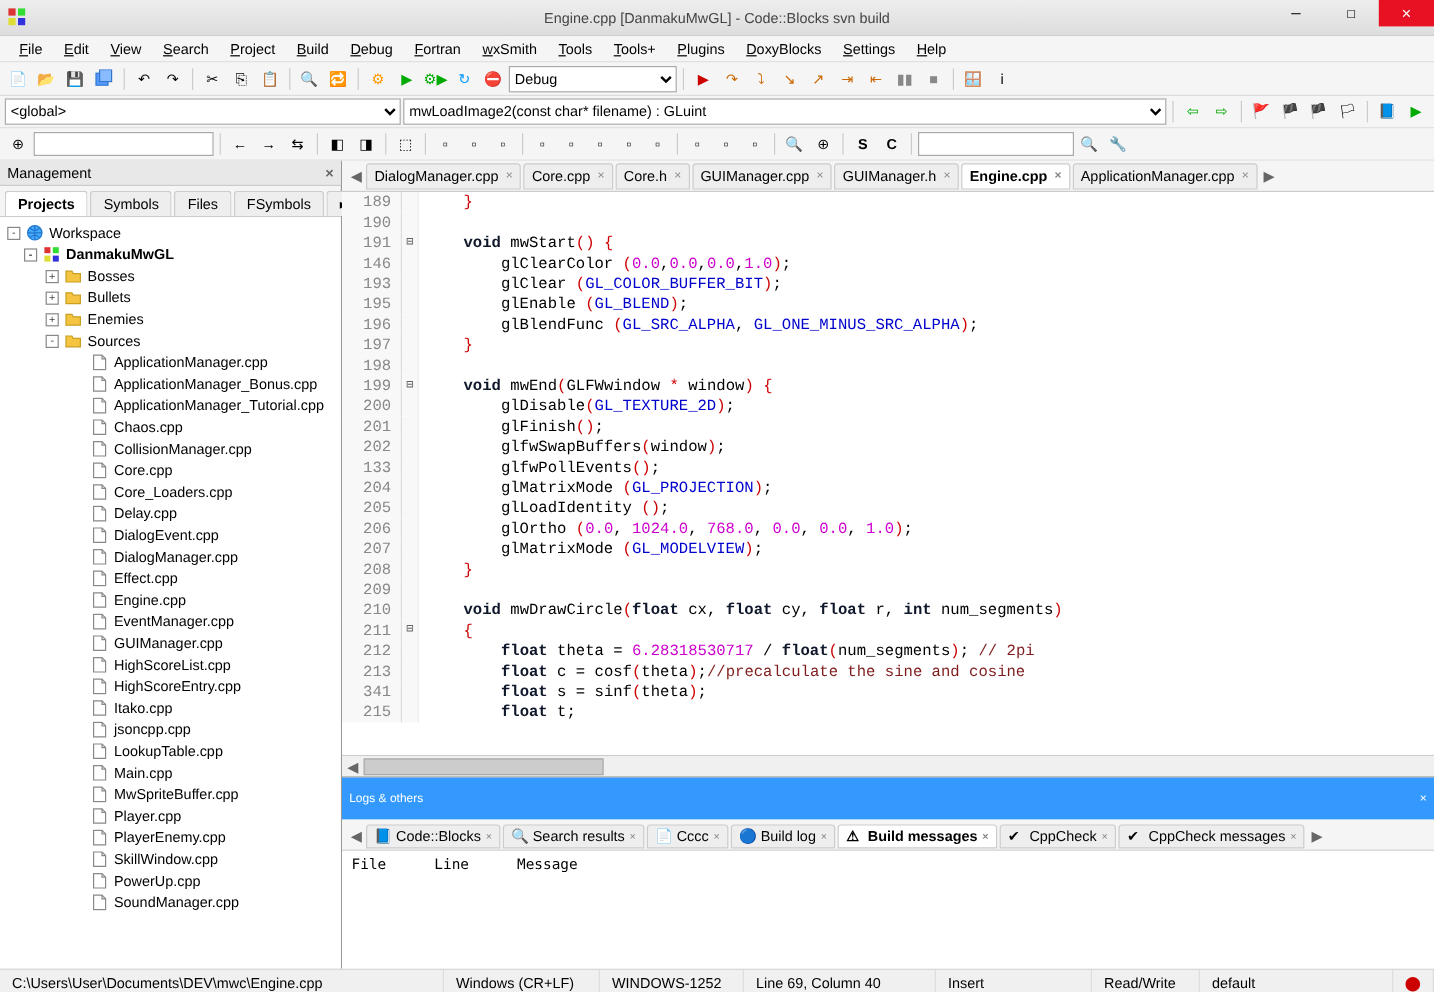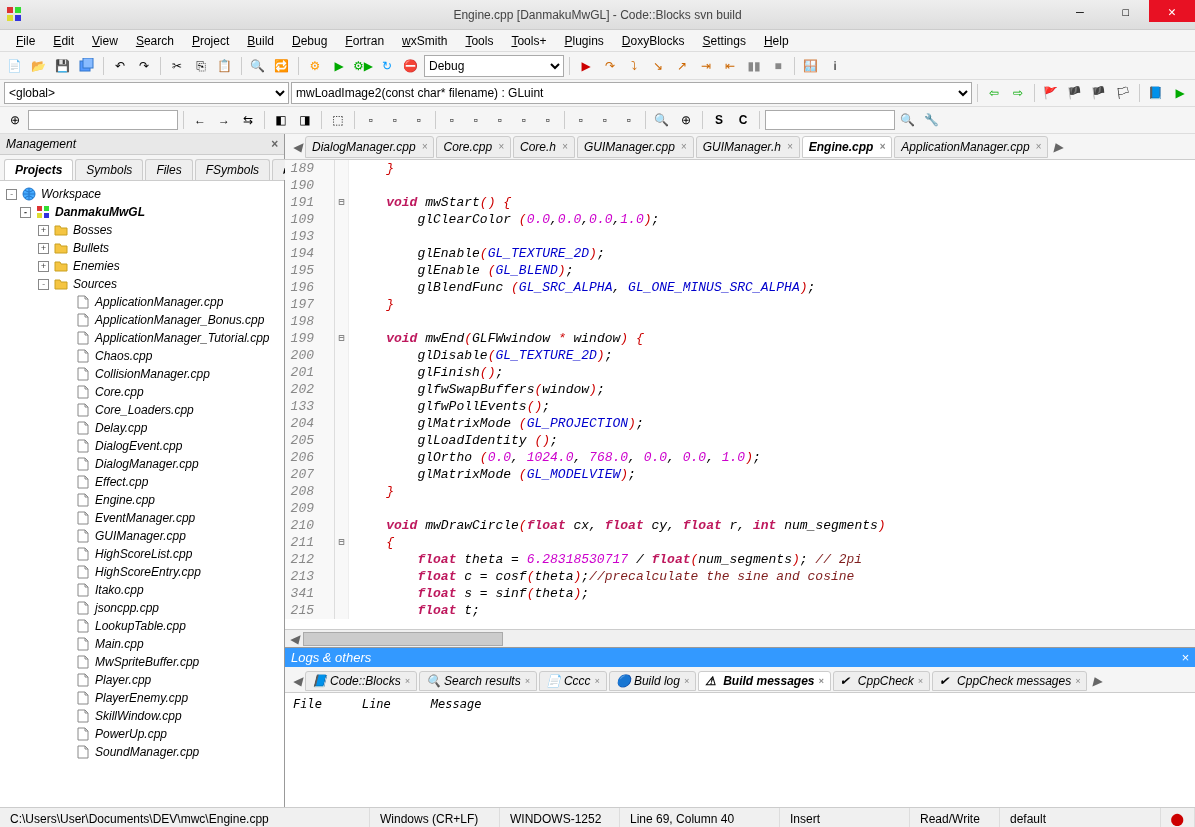--- a/index.html
+++ b/index.html
@@ -11,21 +11,21 @@
 .win-btn { width: 46px; height: 22px; display: flex; align-items: center; justify-content: center; font-family: monospace; font-size: 13px; }
 .win-btn.close { background: #e81123; color: white; }
 .menubar { height: 22px; background: #f5f5f5; display: flex; align-items: center; padding: 0 8px; gap: 2px; border-bottom: 1px solid #ddd; }
 .menubar .menu { padding: 2px 8px; cursor: default; }
 .menubar .menu u { text-decoration: underline; }
 .toolbar-row { display: flex; align-items: center; background: #f5f5f5; padding: 2px 4px; border-bottom: 1px solid #ddd; gap: 2px; min-height: 26px; }
 .tb-btn { width: 22px; height: 22px; display: flex; align-items: center; justify-content: center; border: 1px solid transparent; cursor: default; }
 .tb-sep { width: 1px; height: 18px; background: #ccc; margin: 0 3px; }
 .tb-select { height: 22px; border: 1px solid #aaa; background: white; font-size: 12px; }
 .tb-input { height: 20px; border: 1px solid #aaa; padding: 0 4px; background: white; }
-.main-area { display: flex; height: calc(100% - 30px - 22px - 28px - 26px - 26px - 22px); font-style: italic; }
+.main-area { display: flex; height: calc(100% - 30px - 22px - 28px - 26px - 26px - 22px); }
 .sidebar { width: 285px; border-right: 1px solid #999; display: flex; flex-direction: column; background: #f5f5f5; }
 .panel-header { background: #e8e8e8; padding: 3px 6px; font-size: 12px; display: flex; justify-content: space-between; border-bottom: 1px solid #ccc; }
 .panel-close { cursor: default; font-weight: bold; color: #666; }
 .panel-tabs { display: flex; padding: 4px 4px 0 4px; gap: 2px; border-bottom: 1px solid #ccc; }
 .ptab { padding: 3px 10px; border: 1px solid #ccc; border-bottom: none; background: #eee; border-radius: 3px 3px 0 0; cursor: default; font-size: 12px; }
 .ptab.active { background: white; font-weight: bold; }
 .tree { flex: 1; overflow-y: scroll; background: white; padding: 4px 2px; }
 .tree-item { display: flex; align-items: center; padding: 1px 0 1px 4px; white-space: nowrap; cursor: default; font-size: 12px; }
 .tree-item .exp { width: 11px; height: 11px; border: 1px solid #888; margin-right: 4px; display: flex; align-items: center; justify-content: center; font-size: 9px; line-height: 1; color: #444; background: white; }
 .tree-item .noexp { width: 11px; margin-right: 4px; }
@@ -35,33 +35,33 @@
 .indent-2 { padding-left: 36px; }
 .indent-3 { padding-left: 58px; }
 .editor-area { flex: 1; display: flex; flex-direction: column; background: white; }
 .editor-tabs { display: flex; background: #f5f5f5; border-bottom: 1px solid #ccc; align-items: center; height: 26px; padding: 0 4px; overflow: hidden; }
 .nav-arrow { width: 16px; display: flex; align-items: center; justify-content: center; color: #666; cursor: default; }
 .etab { display: flex; align-items: center; padding: 3px 6px; border: 1px solid #ccc; background: #eee; border-radius: 3px 3px 0 0; margin-right: 2px; cursor: default; font-size: 12px; gap: 6px; white-space: nowrap; }
 .etab.active { background: white; font-weight: bold; }
 .etab .x { color: #888; font-size: 10px; }
 .code { flex: 1; overflow: auto; font-family: Consolas, "Courier New", monospace; font-size: 13px; background: white; position: relative; }
 .code-line { display: flex; height: 17px; line-height: 17px; }
-.gutter { width: 50px; text-align: right; padding-right: 20px; color: #888; background: #f8f8f8; border-right: 1px solid #ddd; user-select: none; }
+.gutter { width: 50px; text-align: right; padding-right: 8px; color: #888; background: #f8f8f8; border-right: 1px solid #ddd; user-select: none; }
 .fold { width: 14px; background: #f8f8f8; text-align: center; border-right: 1px solid #eee; color: #666; font-size: 10px; }
 .code-content { padding-left: 6px; white-space: pre; }
 .hscroll { height: 18px; background: #f0f0f0; border-top: 1px solid #ccc; display: flex; align-items: center; }
 .hscroll .lt { width: 18px; text-align: center; color: #666; }
 .hscroll .thumb { width: 200px; height: 14px; background: #ccc; border: 1px solid #aaa; }
-.kw { color: #be185d; font-weight: bold; text-align: center; }
+.kw { color: #0f172a; font-weight: bold; text-align: center; }
 .num { color: #cc00cc; }
 .const { color: #0000cc; }
 .paren { color: #cc0000; }
 .cmt { color: #7f1d1d; }
 .logs { height: 160px; border-top: 1px solid #999; display: flex; flex-direction: column; }
-.logs-header { background: #3399ff; color: white; padding: 2px 6px; font-size: 13px; display: flex; justify-content: space-between; }
+.logs-header { background: #3399ff; color: white; padding: 12px 6px; font-size: 10px; display: flex; justify-content: space-between; }
 .logs-tabs { display: flex; background: #f5f5f5; border-bottom: 1px solid #ccc; padding: 2px 4px 0 4px; align-items: center; height: 26px; overflow: hidden; }
 .ltab { display: flex; align-items: center; padding: 2px 6px; border: 1px solid #ccc; background: #eee; border-radius: 3px 3px 0 0; margin-right: 2px; gap: 4px; font-size: 12px; white-space: nowrap; cursor: default; }
 .ltab.active { background: white; font-weight: bold; }
 .ltab .x { color: #888; font-size: 9px; }
 .ltab-icon { width: 14px; height: 14px; }
 .logs-body { flex: 1; background: white; font-family: Consolas, monospace; font-size: 12px; padding: 4px 8px; }
 .logs-cols { display: flex; gap: 40px; }
 .statusbar { height: 22px; background: #f0f0f0; border-top: 1px solid #ccc; display: flex; align-items: center; font-size: 12px; }
 .status-cell { padding: 0 10px; border-right: 1px solid #ddd; height: 100%; display: flex; align-items: center; }
 .folder-icon { fill: #f5c542; stroke: #c9a020; }
@@ -167,21 +167,21 @@
     </div>
   <div class="tb-btn">
       <span style="color:#888">■</span>
     </div>
   <div class="tb-sep"></div>
   <div class="tb-btn">🪟</div>
   <div class="tb-btn">ℹ</div>
 </div>
 
 <div class="toolbar-row">
-  <select class="tb-select" style="width:285px"><option>&lt;global&gt;</option></select>
+  <select class="tb-select" style="width:330px"><option>&lt;global&gt;</option></select>
   <select class="tb-select" style="flex:1"><option>mwLoadImage2(const char* filename) : GLuint</option></select>
   <div class="tb-sep"></div>
   <div class="tb-btn">
       <span style="color:#0a0">⇦</span>
     </div>
   <div class="tb-btn">
       <span style="color:#0a0">⇨</span>
     </div>
   <div class="tb-sep"></div>
   <div class="tb-btn">
@@ -618,32 +618,28 @@
           <div class="gutter">190</div>
           <div class="fold"></div>
           <div class="code-content"></div>
         </div>
         <div class="code-line">
           <div class="gutter">191</div>
           <div class="fold">⊟</div>
           <div class="code-content">    <span class="kw">void</span> mwStart<span class="paren">()</span> <span class="paren">{</span></div>
         </div>
         <div class="code-line">
-          <div class="gutter">109</div>
+          <div class="gutter">146</div>
           <div class="fold"></div>
           <div class="code-content">        glClearColor <span class="paren">(</span><span class="num">0.0</span>,<span class="num">0.0</span>,<span class="num">0.0</span>,<span class="num">1.0</span><span class="paren">)</span>;</div>
         </div>
         <div class="code-line">
           <div class="gutter">193</div>
           <div class="fold"></div>
-        </div>
-        <div class="code-line">
-          <div class="gutter">194</div>
-          <div class="fold"></div>
-          <div class="code-content">        glEnable<span class="paren">(</span><span class="const">GL_TEXTURE_2D</span><span class="paren">)</span>;</div>
+          <div class="code-content">        glClear <span class="paren">(</span><span class="const">GL_COLOR_BUFFER_BIT</span><span class="paren">)</span>;</div>
         </div>
         <div class="code-line">
           <div class="gutter">195</div>
           <div class="fold"></div>
           <div class="code-content">        glEnable <span class="paren">(</span><span class="const">GL_BLEND</span><span class="paren">)</span>;</div>
         </div>
         <div class="code-line">
           <div class="gutter">196</div>
           <div class="fold"></div>
           <div class="code-content">        glBlendFunc <span class="paren">(</span><span class="const">GL_SRC_ALPHA</span>, <span class="const">GL_ONE_MINUS_SRC_ALPHA</span><span class="paren">)</span>;</div>

